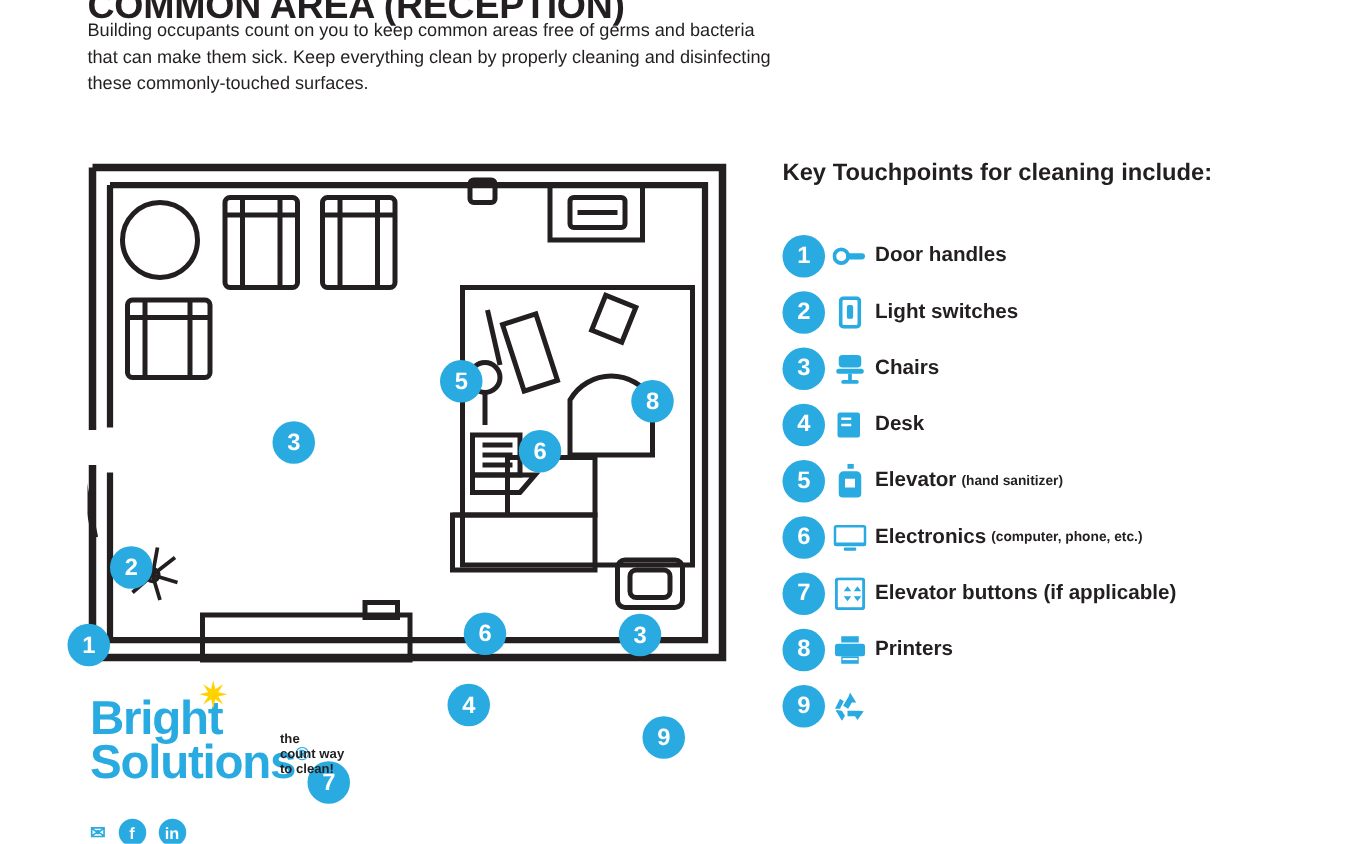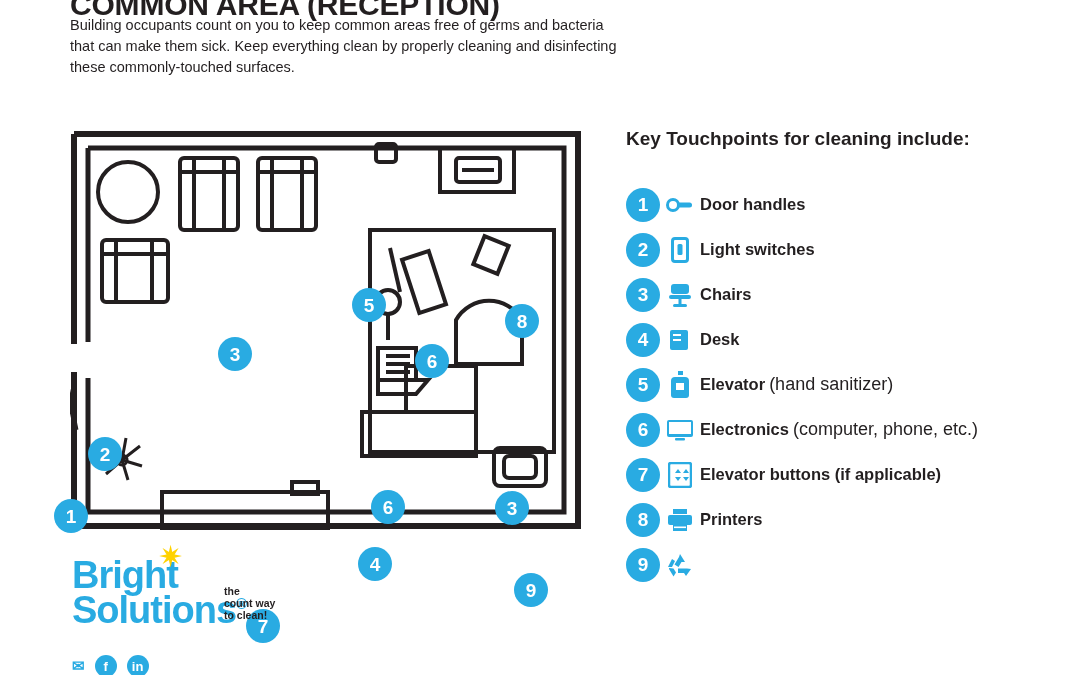--- a/index.html
+++ b/index.html
@@ -103,22 +103,22 @@
     justify-content: center;
     color: #29abe2;
   }
   .key-label {
     font-size: 16.5px;
     font-weight: bold;
     color: #231f20;
     white-space: nowrap;
   }
   .key-note {
-    font-size: 18px;
-    font-weight: normal;
+    font-size: 11px;
+    font-weight: bold;
     color: #231f20;
     margin-left: 4px;
     white-space: nowrap;
   }
   
   .logo {
     position: absolute;
     left: 72px;
     top: 558px;
     width: 300px;

